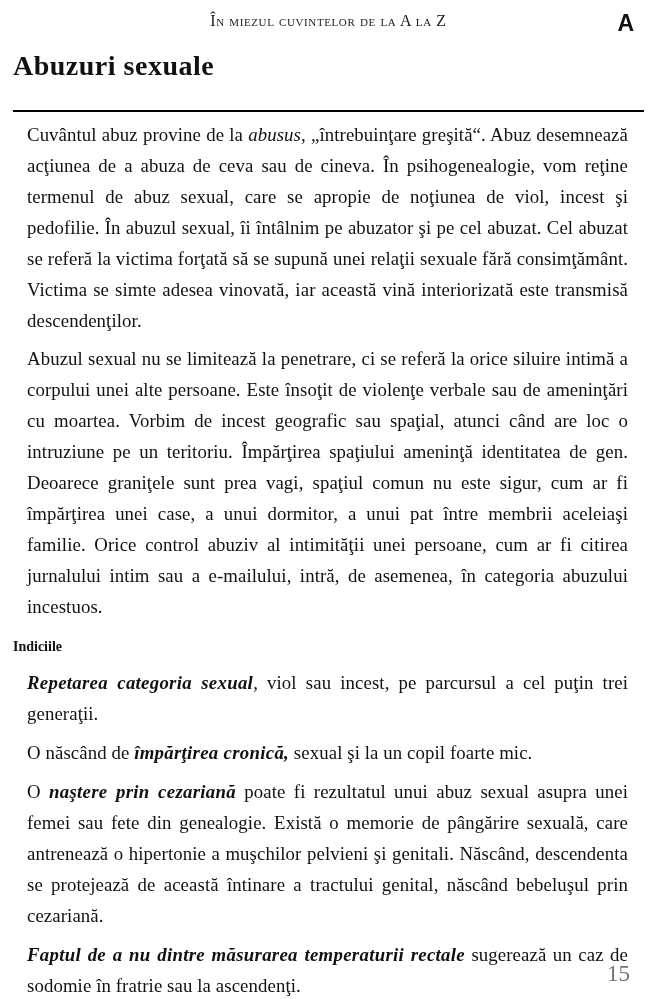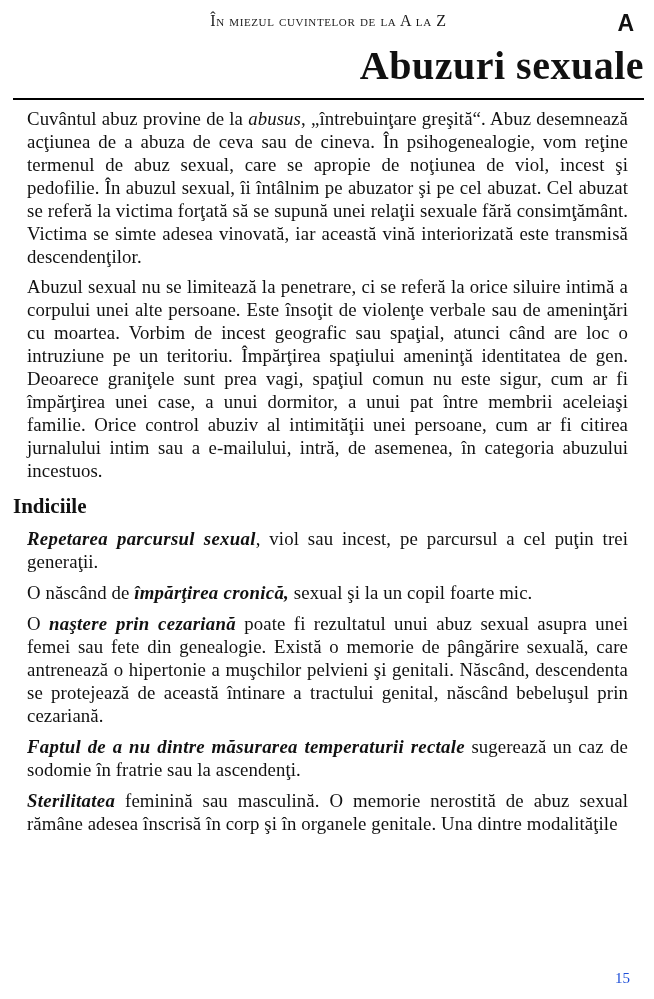--- a/index.html
+++ b/index.html
@@ -35,27 +35,26 @@
     top: -2px;
     font-family: "Liberation Sans", sans-serif;
     font-weight: 700;
     font-size: 23px;
     color: #111111;
   }
 
   
   .title {
     margin: 10px 0 0 0;
-    font-size: 40px;
+    font-size: 28px;
     line-height: 40px;
     font-weight: 700;
     letter-spacing: 0.5px;
-    padding-bottom: 12px;
+    padding-bottom: 24px;
     border-bottom: 2.5px solid #000000;
-    text-align: right;
   }
 
   
   .see-also {
     margin: 9px 0 0 26px;
     font-style: italic;
     font-size: 19px;
     line-height: 23px;
     letter-spacing: 0.2px;
   }
@@ -65,44 +64,44 @@
     margin: 15px 0 0 0;
     font-variant: small-caps;
     font-weight: 700;
     font-size: 24px;
     line-height: 28px;
     letter-spacing: 0.4px;
   }
   .sub-heading {
     margin: 12px 0 0 0;
     font-weight: 700;
-    font-size: 21px;
+    font-size: 14px;
     line-height: 25px;
   }
 
   
   .body-par {
     margin: 7px 16px 0 14px;
     font-size: 18.8px;
-    line-height: 23px;
+    line-height: 31px;
     text-align: justify;
     letter-spacing: 0.1px;
   }
   .body-par.item { margin-top: 8px; }
 
   .run-n  { font-style: normal; }
   .run-i  { font-style: italic; }
   .run-bi { font-style: italic; font-weight: 700; letter-spacing: 0.3px; }
 
   .page-number {
     position: absolute;
     right: 24px;
     bottom: 12px;
-    font-size: 15px;
-    color: #1d4ed8;
+    font-size: 23px;
+    color: #737373;
   }
 </style>
 </head>
 <body>
 
 <div class="page">
 
   <header class="running-header">
     <span class="rh-center">În miezul cuvintelor de la A la Z</span>
     <span class="rh-corner">A</span>
@@ -112,21 +111,21 @@
 
 
 
   <p class="body-par"><span class="run-n">Cuvântul abuz provine de la </span><span class="run-i">abusus</span><span class="run-n">, „întrebuinţare greşită“. Abuz desemnează acţiunea de a abuza de ceva sau de cineva. În psihogenealogie, vom reţine termenul de abuz sexual, care se apropie de noţiunea de viol, incest şi pedofilie. În abuzul sexual, îi întâlnim pe abuzator şi pe cel abuzat. Cel abuzat se referă la victima forţată să se supună unei relaţii sexuale fără consimţământ. Victima se simte adesea vinovată, iar această vină interiorizată este transmisă descendenţilor.</span></p>
 
   <p class="body-par"><span class="run-n">Abuzul sexual nu se limitează la penetrare, ci se referă la orice siluire intimă a corpului unei alte persoane. Este însoţit de violenţe verbale sau de ameninţări cu moartea. Vorbim de incest geografic sau spaţial, atunci când are loc o intruziune pe un teritoriu. Împărţirea spaţiului ameninţă identitatea de gen. Deoarece graniţele sunt prea vagi, spaţiul comun nu este sigur, cum ar fi împărţirea unei case, a unui dormitor, a unui pat între membrii aceleiaşi familie. Orice control abuziv al intimităţii unei persoane, cum ar fi citirea jurnalului intim sau a e-mailului, intră, de asemenea, în categoria abuzului incestuos.</span></p>
 
 
   <h3 class="sub-heading">Indiciile</h3>
 
-  <p class="body-par item"><span class="run-bi">Repetarea parcursul sexual</span><span class="run-n">, viol sau incest, pe parcursul a cel puţin trei generaţii.</span></p>
+  <p class="body-par item"><span class="run-bi">Repetarea categoria sexual</span><span class="run-n">, viol sau incest, pe parcursul a cel puţin trei generaţii.</span></p>
 
   <p class="body-par item"><span class="run-n">O născând de </span><span class="run-bi">împărţirea cronică,</span><span class="run-n"> sexual şi la un copil foarte mic.</span></p>
 
   <p class="body-par item"><span class="run-n">O </span><span class="run-bi">naştere prin cezariană</span><span class="run-n"> poate fi rezultatul unui abuz sexual asupra unei femei sau fete din genealogie. Există o memorie de pângărire sexuală, care antrenează o hipertonie a muşchilor pelvieni şi genitali. Născând, descendenta se protejează de această întinare a tractului genital, născând bebeluşul prin cezariană.</span></p>
 
   <p class="body-par item"><span class="run-bi">Faptul de a nu dintre măsurarea temperaturii rectale</span><span class="run-n"> sugerează un caz de sodomie în fratrie sau la ascendenţi.</span></p>
 
   <p class="body-par item"><span class="run-bi">Sterilitatea</span><span class="run-n"> feminină sau masculină. O memorie nerostită de abuz sexual rămâne adesea înscrisă în corp şi în organele genitale. Una dintre modalităţile</span></p>
 
   <div class="page-number">15</div>

